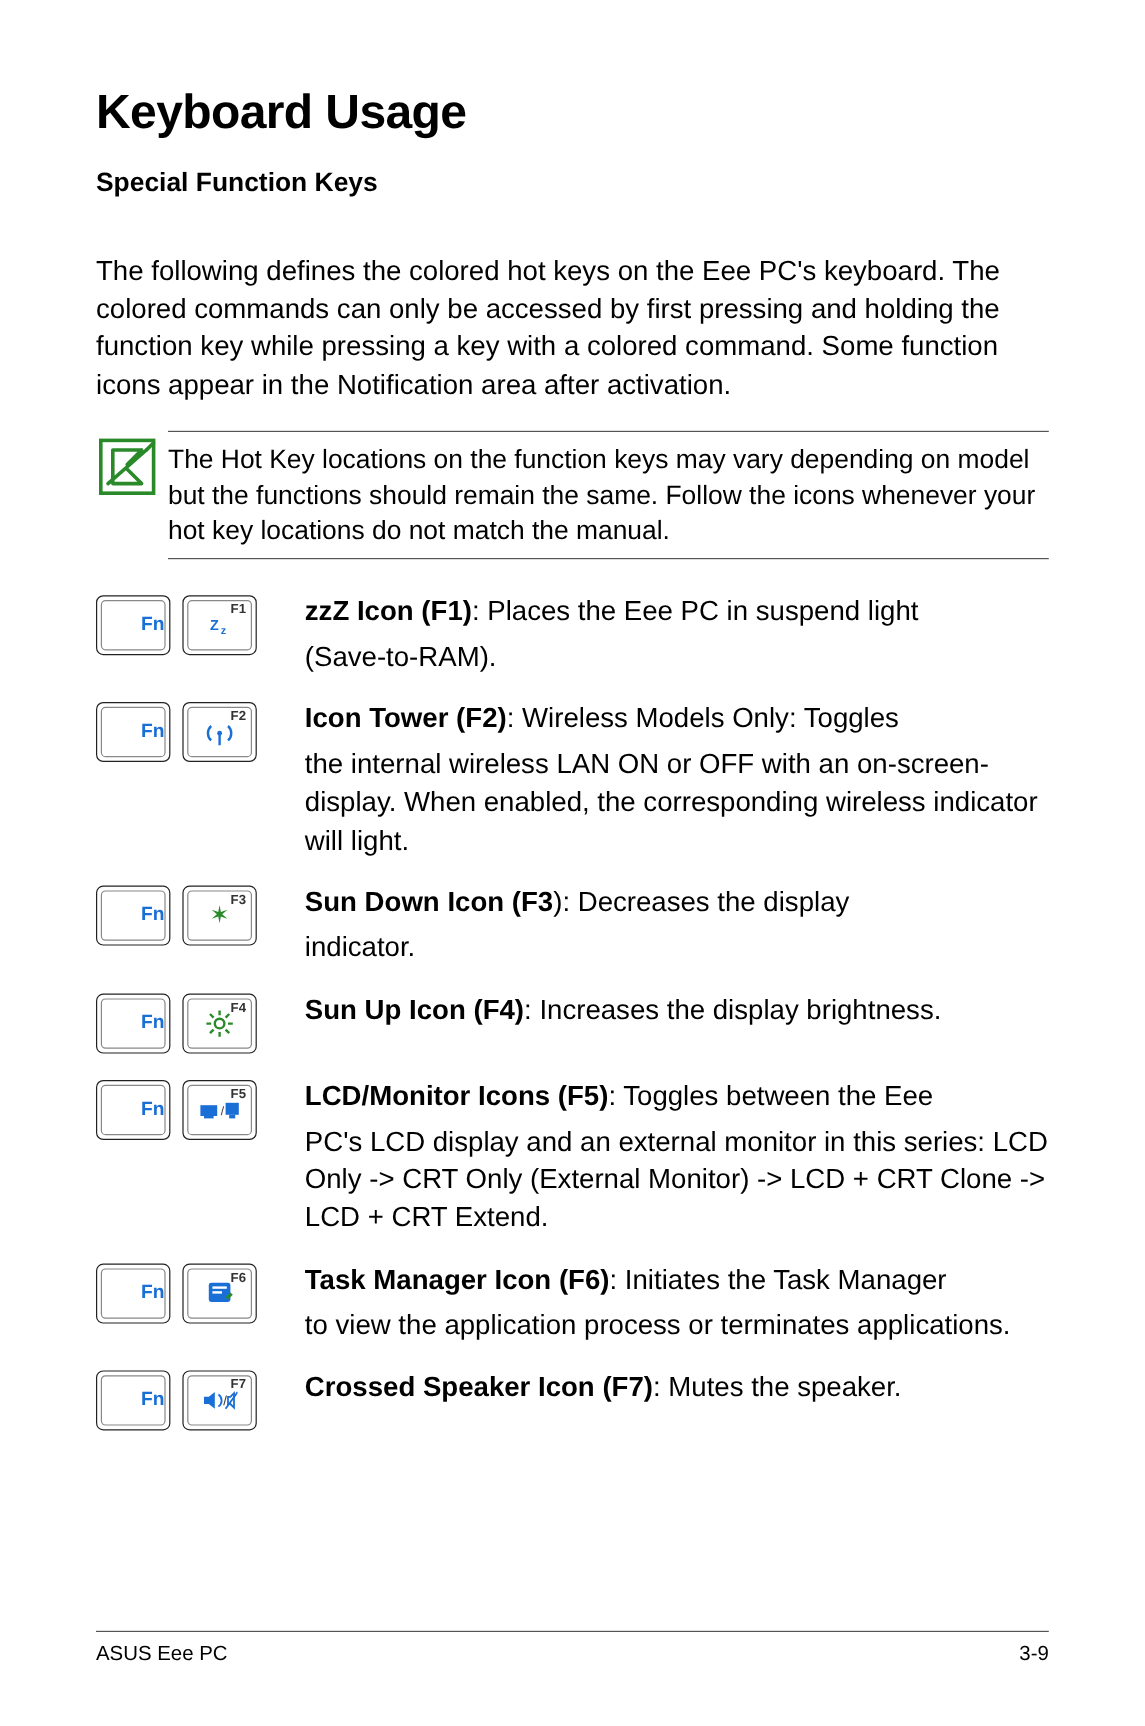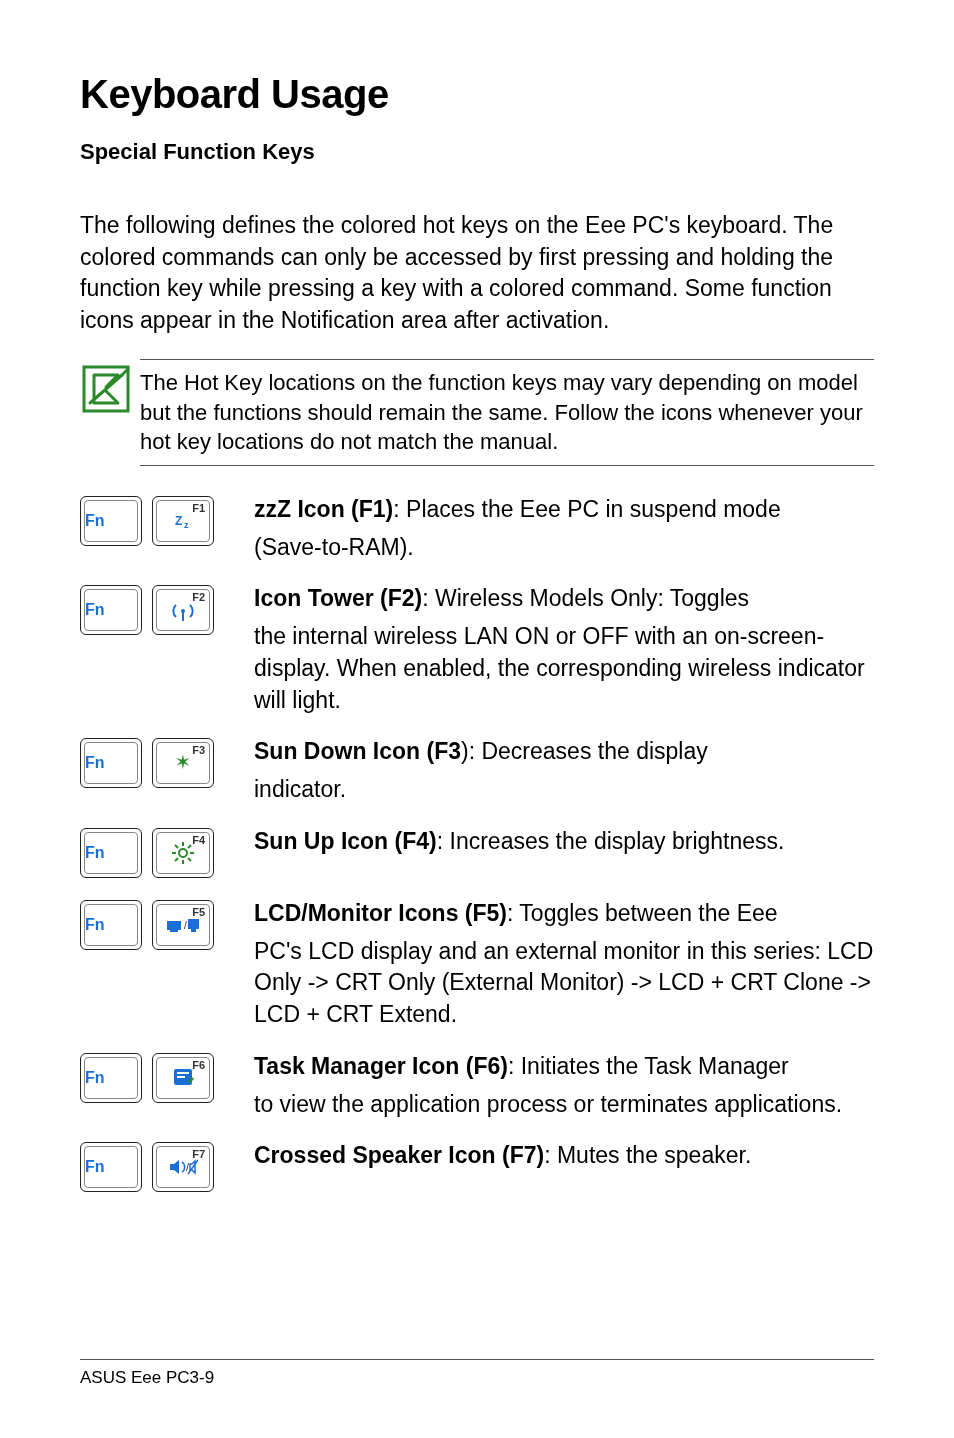--- a/index.html
+++ b/index.html
@@ -24,33 +24,33 @@
     .key-pair { flex: 0 0 148px; display: flex; gap: 10px; margin-top: 2px; }
     .keycap {
       width: 62px; height: 50px;
       border: 1.5px solid #222; border-radius: 6px;
       position: relative; padding: 3px;
     }
     .keycap-inner {
       width: 100%; height: 100%;
       border: 1px solid #888; border-radius: 4px;
       display: flex; flex-direction: column;
-      align-items: flex-start; justify-content: center;
+      align-items: flex-end; justify-content: center;
       position: relative;
     }
     .fn-text { font-size: 16px; font-weight: 700; color: #1a6fd6; }
     .fkey-label { font-size: 11px; font-weight: 600; position: absolute; top: 1px; right: 4px; color: #333; }
     .fkey-icon { width: 100%; height: 100%; display: flex; align-items: center; justify-content: center; }
     .desc { flex: 1; font-size: 23px; line-height: 1.38; }
     .desc b { font-weight: 700; }
     .rest { display: block; margin-top: 6px; }
     .footer {
       position: absolute; bottom: 50px; left: 80px; right: 80px;
       border-top: 1.5px solid #555; padding-top: 8px;
-      display: flex; 
+      display: flex; justify-content: space-between;
       font-size: 17px;
     }
     svg { display: block; }
   </style>
 </head>
 <body>
 
 <h1>Keyboard Usage</h1>
 <h2>Special Function Keys</h2>
 <p class="intro">The following defines the colored hot keys on the Eee PC's keyboard. The colored commands can only be accessed by first pressing and holding the function key while pressing a key with a colored command. Some function icons appear in the Notification area after activation.</p>
@@ -84,21 +84,21 @@
           <span class="fkey-icon">
               <svg width="28" height="20" viewBox="0 0 28 20">
                 <text x="6" y="14" font-size="12" font-weight="700" fill="#1a6fd6">Z</text>
                 <text x="15" y="17" font-size="9" font-weight="700" fill="#1a6fd6">z</text>
               </svg>
             </span>
         </div>
       </div>
     </div>
     <div class="desc">
-      <b>zzZ Icon (F1)</b><span>: </span><span>Places the Eee PC in suspend mode</span>
+      <b>zzZ Icon (F1)</b><span>: </span><span>Places the Eee PC in suspend light</span>
       <span class="rest"> (Save-to-RAM).</span>
     </div>
     </div>
     <div class="fn-row">
     <div class="key-pair">
       <div class="keycap">
         <div class="keycap-inner">
             <span class="fn-text">Fn</span>
           </div>
       </div>

